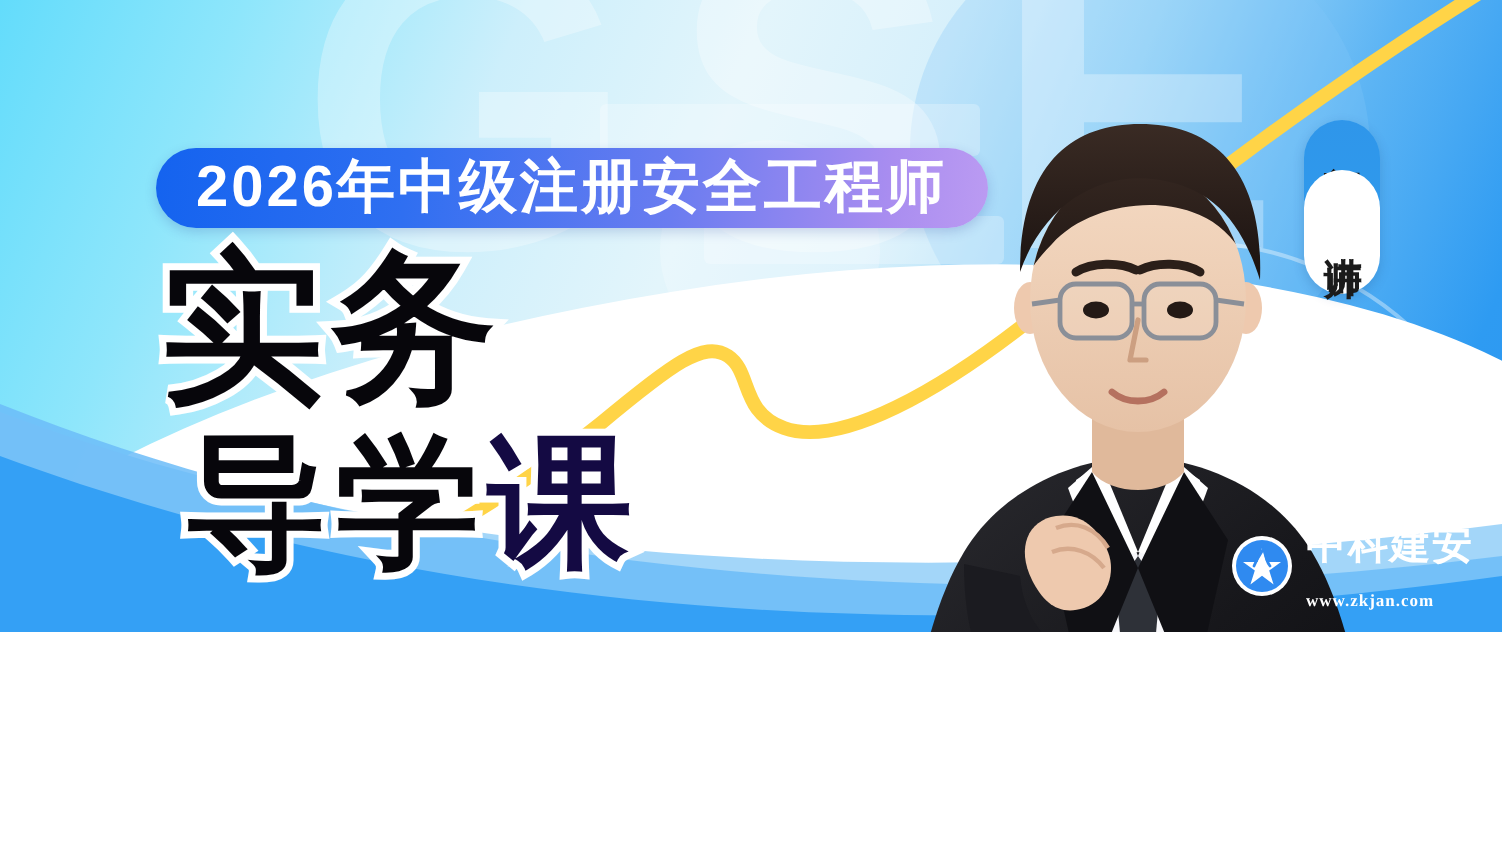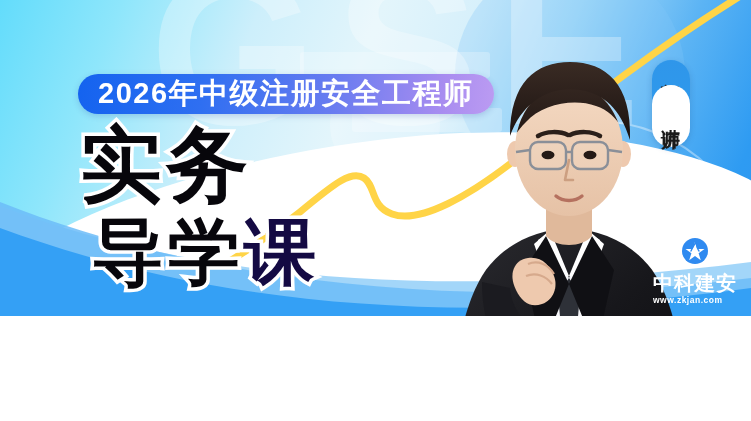--- a/index.html
+++ b/index.html
@@ -166,21 +166,20 @@
     line-height: 1;
   }
 
   
   .logo {
     position: absolute;
     right: 14px; bottom: 12px;
     display: flex;
     align-items: center;
     gap: 7px;
-    flex-direction: column;
   }
   .logo-mark {
     width: 30px; height: 30px;
     border-radius: 50%;
     background: #ffffff;
     display: flex;
     align-items: center;
     justify-content: center;
     flex: none;
   }
@@ -189,21 +188,22 @@
     color: #ffffff;
     font-size: 20px;
     font-weight: 800;
     letter-spacing: 1px;
   }
   .logo-url {
     color: #ffffff;
     font-size: 8.5px;
     font-weight: 700;
     letter-spacing: 0.5px;
-    margin-top: 3px;
+    margin-top: 13px;
+    font-family: Liberation Serif, serif;
   }
 </style>
 </head>
 <body>
 
 <div id="poster">
 
   <div class="bg-layer">
 
     <div class="soft-circle c2"></div>

